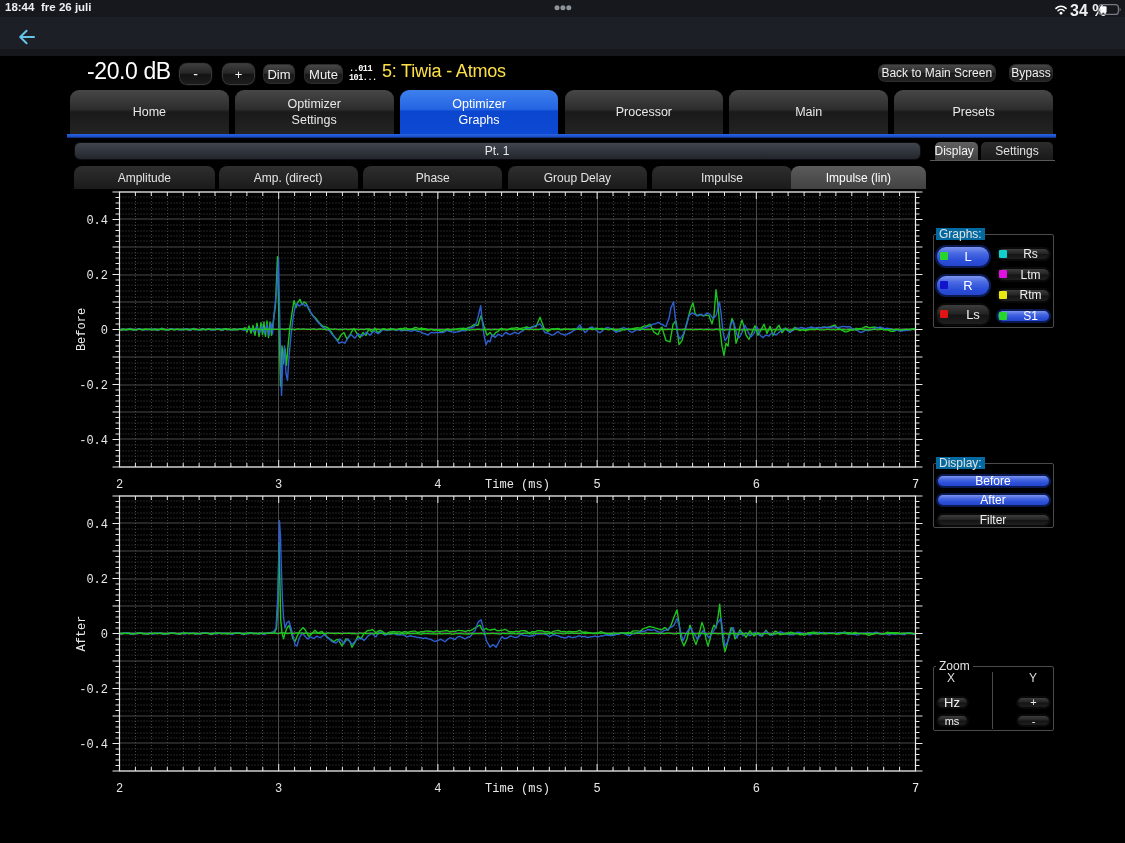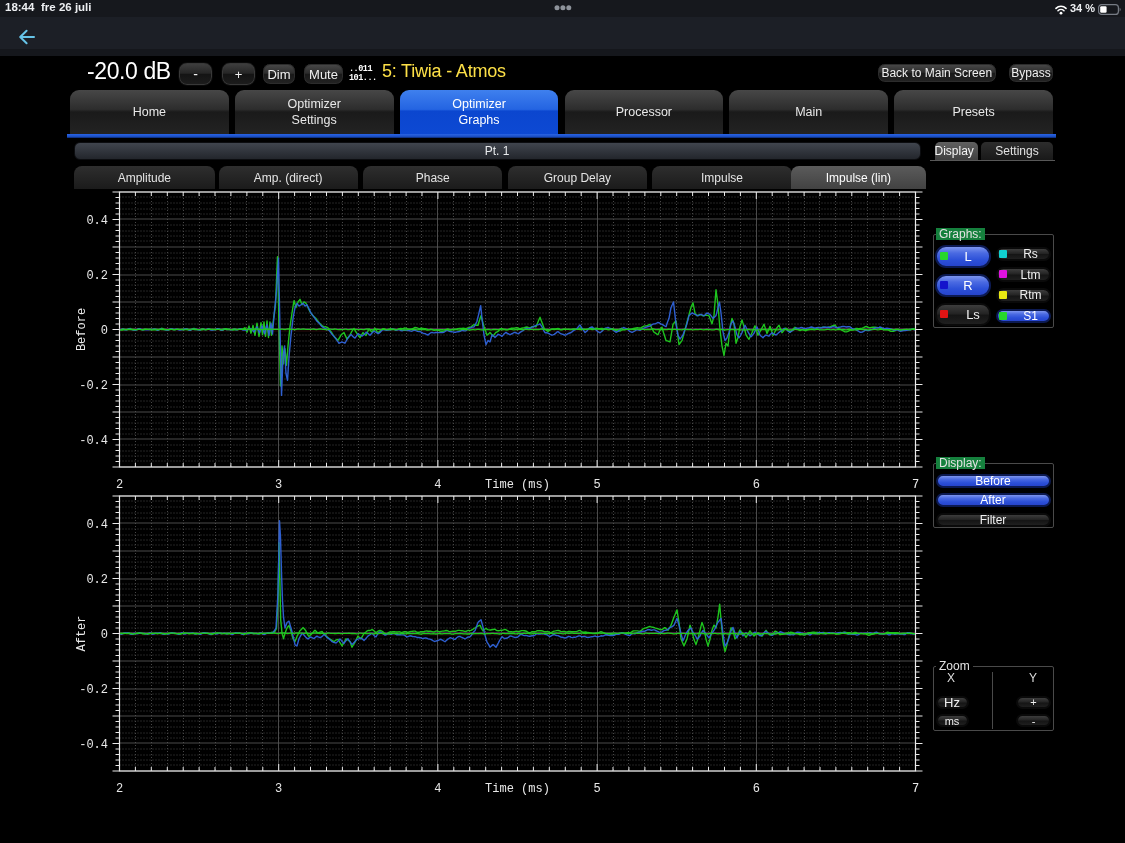--- a/index.html
+++ b/index.html
@@ -13,21 +13,21 @@
 .pbtn{position:absolute;background:linear-gradient(180deg,#4a4a4a 0%,#2c2c2c 46%,#191919 52%,#232323 100%);border:1px solid #000;box-shadow:0 0 0 1px #2c2c2c inset;border-radius:8px;color:#f0f0f0;display:flex;align-items:center;justify-content:center}
 .obtn{position:absolute;background:linear-gradient(180deg,#404040 0%,#262626 46%,#141414 52%,#1d1d1d 100%);border:1px solid #090909;box-shadow:0 0 0 1px #383838 inset;border-radius:9px;color:#f2f2f2;display:flex;align-items:center;justify-content:center}
 
 .tab{position:absolute;top:90px;height:44px;border-radius:9px 9px 0 0;background:linear-gradient(180deg,#474747 0%,#2d2d2d 44%,#1a1a1a 50%,#232323 100%);color:#e8e8e8;font-size:12.5px;display:flex;align-items:center;justify-content:center;text-align:center;line-height:16px}
 .tab.active{background:linear-gradient(180deg,#3f80ee 0%,#2464e2 44%,#0b46cf 48%,#0d49d3 100%);color:#fff}
 
 .stab{position:absolute;top:166px;height:23px;border-radius:8px 8px 0 0;background:linear-gradient(180deg,#2e2e2e,#1b1b1b);color:#e4e4e4;font-size:12px;display:flex;align-items:center;justify-content:center}
 .stab.active{background:linear-gradient(180deg,#5b5b5b,#424242);color:#fff}
 
 .gbox{position:absolute;border:1px solid #4a4a4a;border-radius:2px}
-.glabel{position:absolute;color:#e2e2e2;font-size:12px;background:#15803d;padding:0 3px;line-height:12px}
+.glabel{position:absolute;color:#e2e2e2;font-size:12px;background:#0369a1;padding:0 3px;line-height:12px}
 
 .bluepill{position:absolute;border-radius:11px;background:linear-gradient(180deg,#7d95ee 0%,#4a6ae2 32%,#2c50d8 68%,#2644cc 100%);border:2px solid #0c1a52;color:#fff;display:flex;align-items:center;justify-content:center}
 .darkpill{position:absolute;border-radius:10px;background:linear-gradient(180deg,#3d3d3d 0%,#242424 45%,#151515 55%,#1f1f1f 100%);border:2px solid #0a0a0a;color:#f0f0f0;display:flex;align-items:center;justify-content:center}
 .ind{position:absolute;width:8px;height:8px;border-radius:1px}
 </style></head><body>
 <div id="page">
 
 <div class="abs" id="statusbar">
       <span class="abs" style="left:5px;top:1px">18:44</span>
       <span class="abs" style="left:41px;top:1px">fre 26 juli</span>
@@ -35,21 +35,21 @@
 <svg class="abs" style="left:553.5px;top:5.3px" width="18" height="6" viewBox="0 0 18 6">
       <circle cx="3" cy="2.8" r="2.5" fill="#8e939b"></circle>
       <circle cx="8.9" cy="2.8" r="2.5" fill="#8e939b"></circle>
       <circle cx="14.8" cy="2.8" r="2.5" fill="#8e939b"></circle>
     </svg>
 <svg class="abs" style="left:1055px;top:4.5px" width="12" height="10" viewBox="0 0 12 10">
 <path d="M1 3.4 A7 7 0 0 1 11 3.4" stroke="#fff" stroke-width="1.6" fill="none" stroke-linecap="round"></path>
 <path d="M3 5.7 A4.3 4.3 0 0 1 9 5.7" stroke="#fff" stroke-width="1.6" fill="none" stroke-linecap="round"></path>
 <circle cx="6" cy="8.2" r="1.4" fill="#fff"></circle>
     </svg>
-<span class="abs" style="left:1070px;top:1.5px;color:#edeff2;font-size:11px;font-weight:bold">34 %</span>
+<span class="abs" style="left:1070px;top:1.5px;color:#edeff2;font-size:16px;font-weight:bold">34 %</span>
 <svg class="abs" style="left:1098px;top:3.5px" width="24" height="11" viewBox="0 0 24 11">
 <rect x="0.6" y="0.6" width="19.8" height="9.8" rx="3" fill="none" stroke="#767b84" stroke-width="1.2"></rect>
 <rect x="2.2" y="2.2" width="6.4" height="6.6" rx="1.2" fill="#fff"></rect>
 <path d="M21.6 3.4 A2.7 2.7 0 0 1 21.6 7.6" fill="#767b84"></path>
     </svg>
 <div class="abs" id="titlebar"></div>
     <div class="abs" id="titlegap"></div>
 <svg class="abs" style="left:17px;top:28px" width="19" height="18" viewBox="0 0 19 18">
 <path d="M17 9H3.4M9.6 2.8 3.2 9l6.4 6.2" stroke="#66c4e8" stroke-width="2" fill="none" stroke-linecap="round" stroke-linejoin="round"></path>
     </svg>

